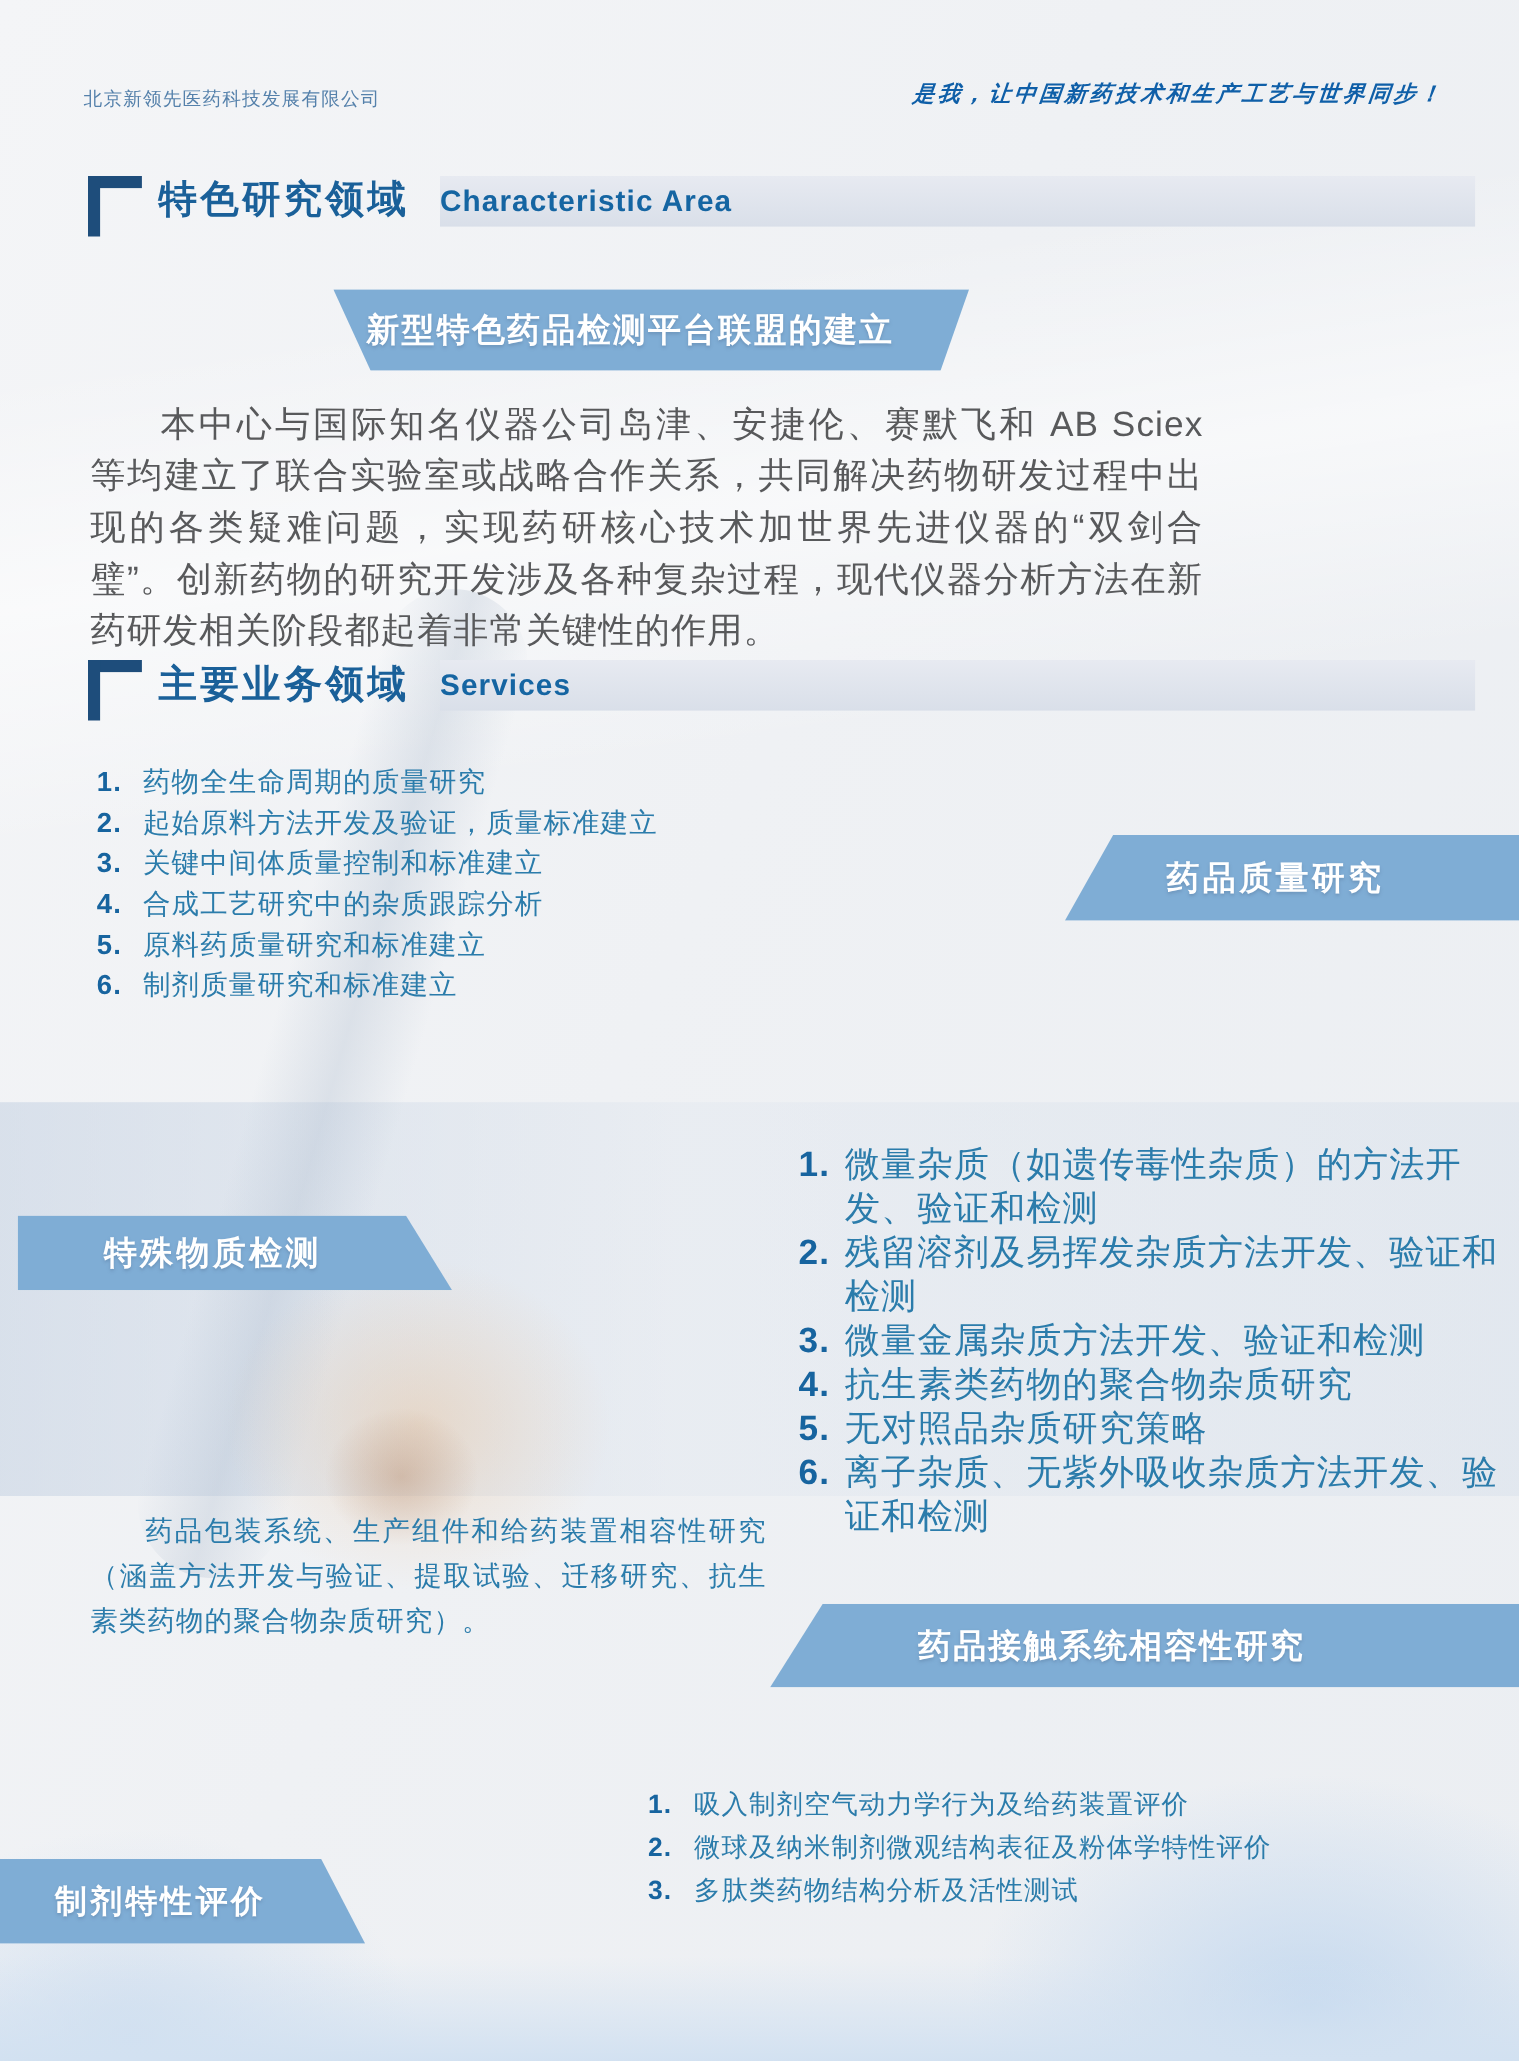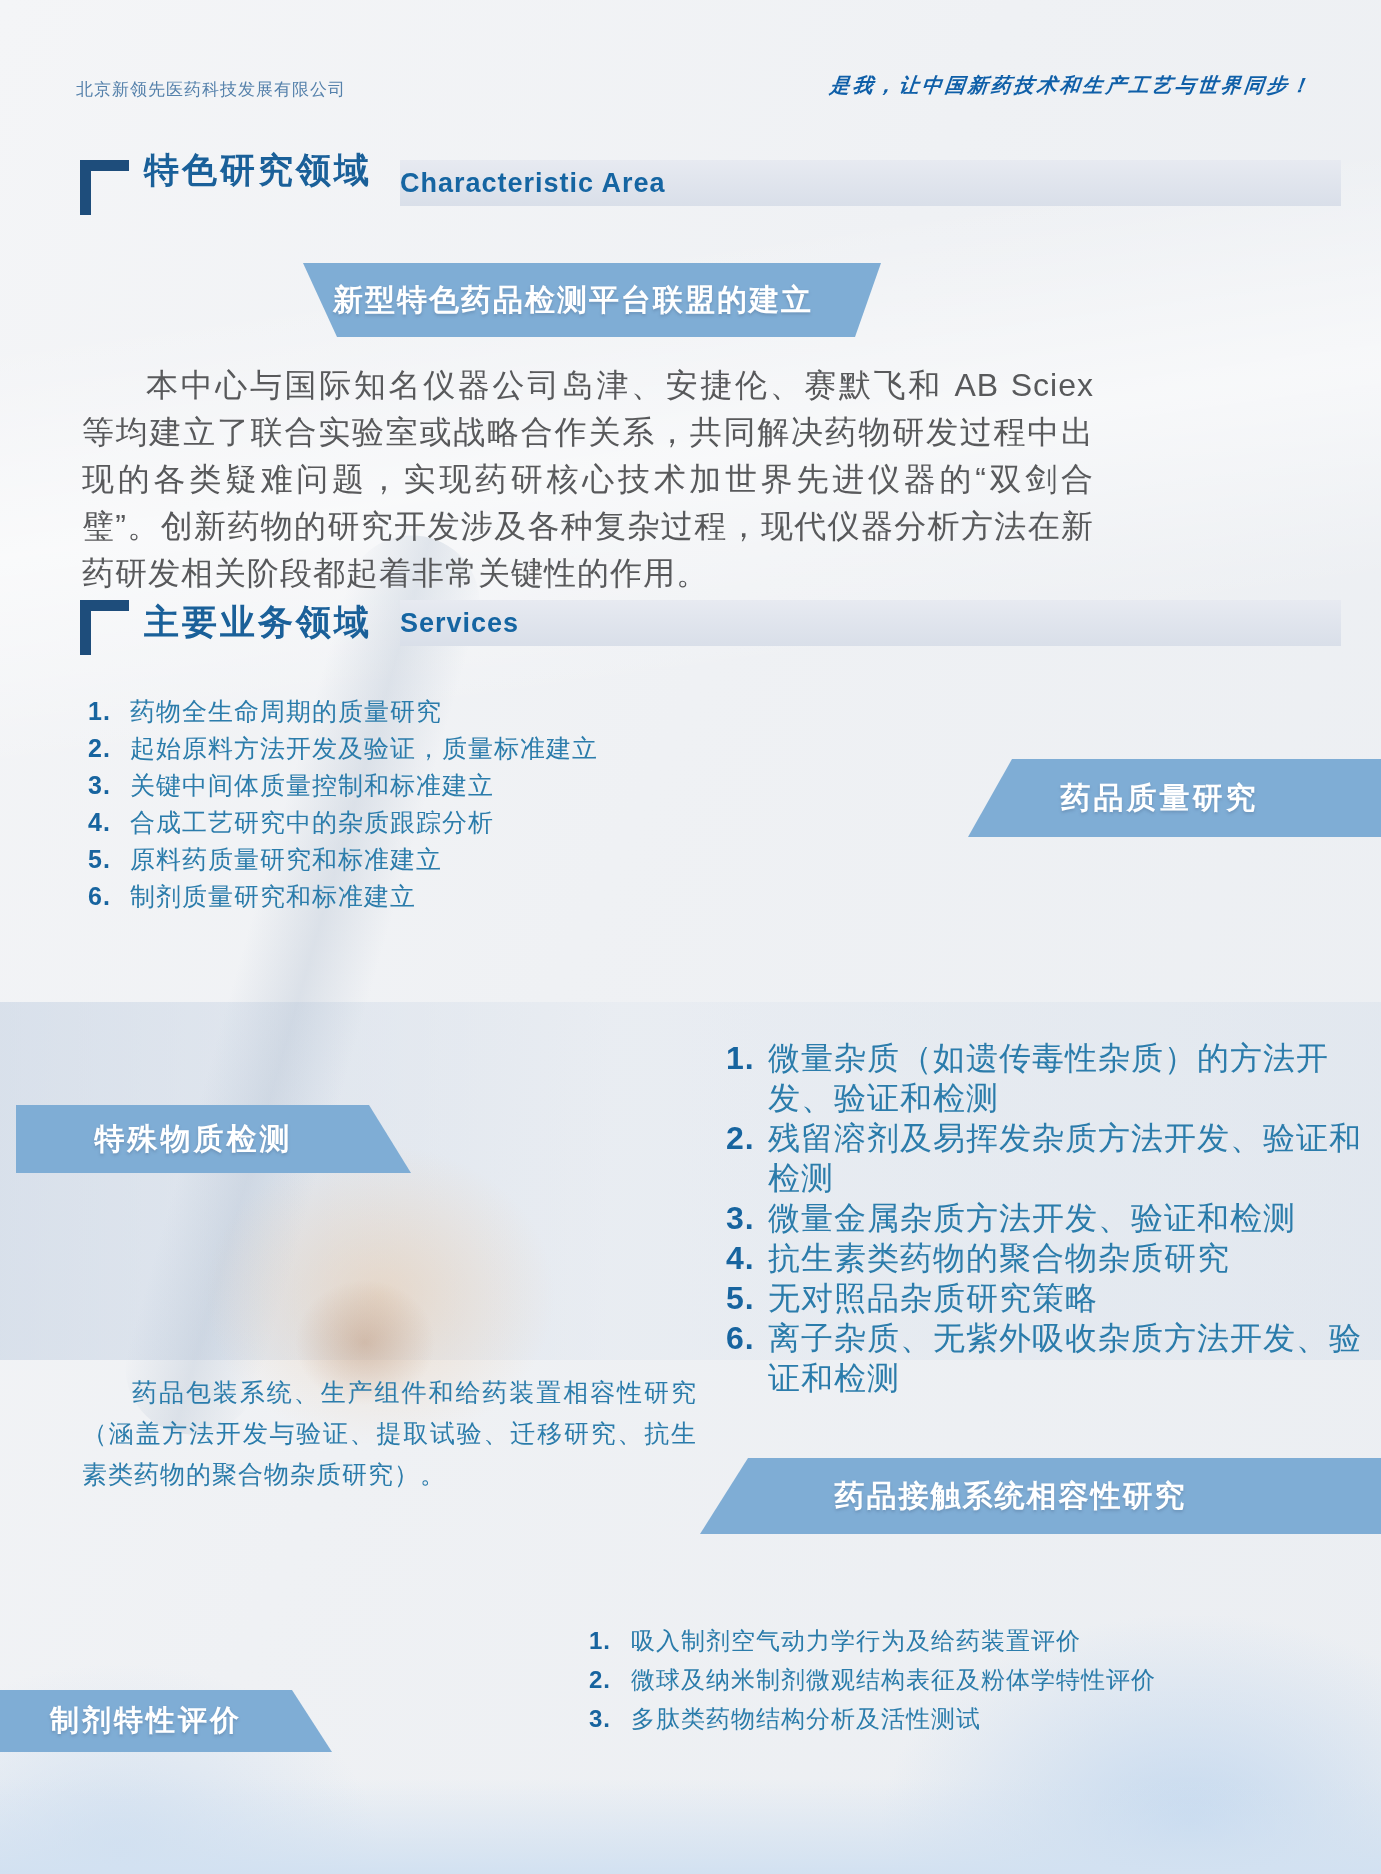--- a/index.html
+++ b/index.html
@@ -46,21 +46,21 @@
           text-shadow:0 2px 3px rgba(80,110,145,.4);box-sizing:border-box;}
   .ribbon-platform{left:265px;top:263px;width:616px;height:74px;font-size:30px;letter-spacing:2px;
           clip-path:polygon(38px 0,100% 0,calc(100% - 26px) 100%,72px 100%);}
   .ribbon-right{font-size:30px;letter-spacing:3px;}
   .ribbon-quality{left:968px;top:759px;width:413px;height:78px;
           clip-path:polygon(44px 0,100% 0,100% 100%,0 100%);padding-right:30px;}
   .ribbon-special{left:16px;top:1105px;width:395px;height:68px;font-size:30px;letter-spacing:3px;
           clip-path:polygon(0 0,353px 0,395px 100%,0 100%);padding-right:40px;}
   .ribbon-compat{left:700px;top:1458px;width:681px;height:76px;font-size:30px;letter-spacing:2px;
           clip-path:polygon(48px 0,100% 0,100% 100%,0 100%);padding-right:60px;}
-  .ribbon-formulation{left:0;top:1690px;width:332px;height:62px;font-size:29px;letter-spacing:3px;
+  .ribbon-formulation{left:0;top:1690px;width:332px;height:77px;font-size:29px;letter-spacing:3px;
           clip-path:polygon(0 0,292px 0,332px 100%,0 100%);padding-right:40px;}
 
   
   .para-intro{left:82px;top:362px;width:1012px;font-size:32px;line-height:47px;
           color:#58595b;text-align:justify;text-indent:2em;letter-spacing:1px;}
   .para-compat{left:82px;top:1372px;width:615px;font-size:25px;line-height:41px;
           color:#2b7cab;text-align:justify;text-indent:2em;letter-spacing:1px;}
 
   
   ol.svc{list-style:none;margin:0;padding:0;counter-reset:n;color:#2b7cab;}
@@ -84,21 +84,21 @@
   <div class="abs blob-warm"></div>
   <div class="abs blob-amber"></div>
   <div class="abs footer-glow-left"></div>
   <div class="abs footer-glow-right"></div>
   <div class="abs footer-band"></div>
 
   <div class="abs company">北京新领先医药科技发展有限公司</div>
   <div class="abs slogan">是我，让中国新药技术和生产工艺与世界同步！</div>
 
   <div class="abs bracket" style="left:80px;top:160px;"></div>
-  <div class="abs sec-title" style="left:144px;top:147px;">特色研究领域</div>
+  <div class="abs sec-title" style="left:144px;top:158px;">特色研究领域</div>
   <div class="abs sec-bar" style="top:160px;">
     <span class="sec-en">Characteristic Area</span>
   </div>
 
   <div class="abs ribbon ribbon-platform">新型特色药品检测平台联盟的建立</div>
 
   <div class="abs para-intro">本中心与国际知名仪器公司岛津、安捷伦、赛默飞和 AB Sciex 等均建立了联合实验室或战略合作关系，共同解决药物研发过程中出现的各类疑难问题，实现药研核心技术加世界先进仪器的“双剑合璧”。创新药物的研究开发涉及各种复杂过程，现代仪器分析方法在新药研发相关阶段都起着非常关键性的作用。</div>
 
   <div class="abs bracket" style="left:80px;top:600px;"></div>
   <div class="abs sec-title" style="left:144px;top:599px;">主要业务领域</div>

